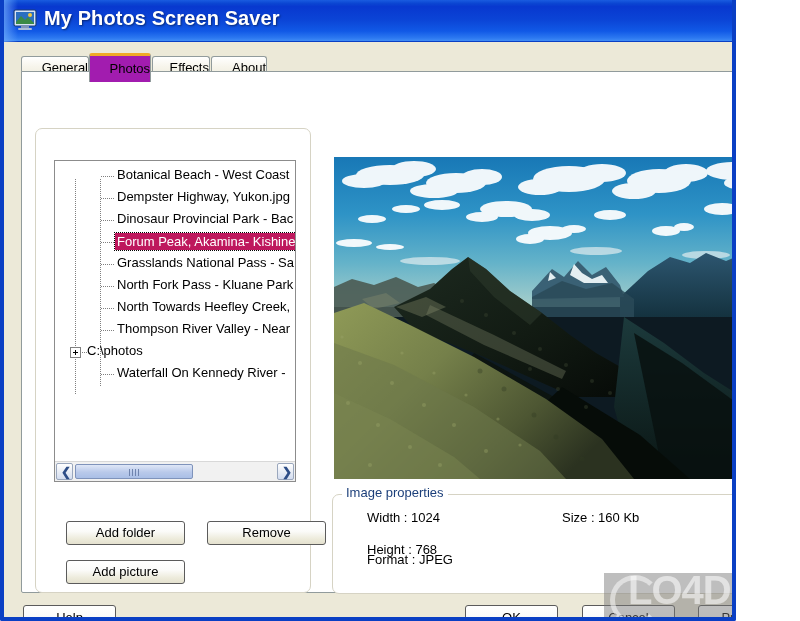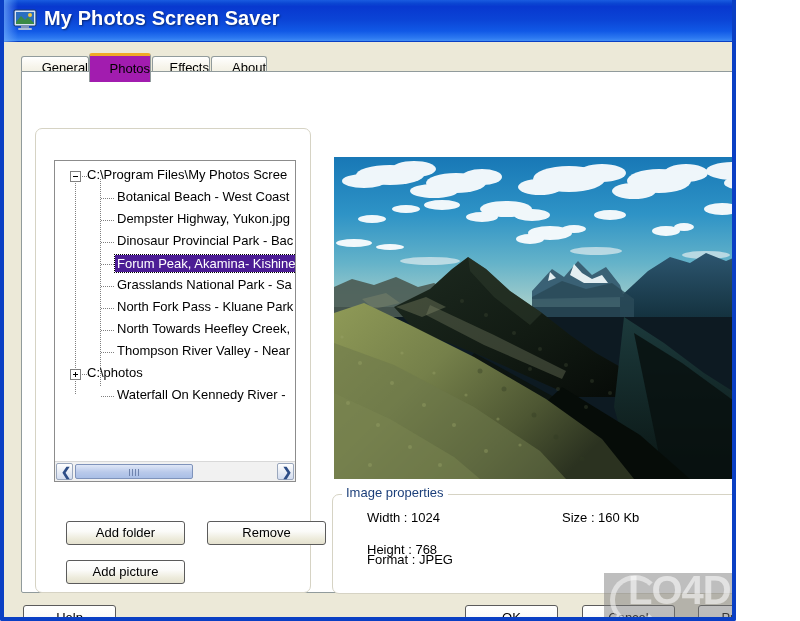--- a/index.html
+++ b/index.html
@@ -171,21 +171,21 @@
     position: absolute;
     top: 2px;
     white-space: nowrap;
     font-family: "Liberation Sans", sans-serif;
   }
   .tree-row.root .tlabel { left: 32px; }
   .tree-row.child .tlabel { left: 62px; }
   .tree-row.child.selected .tlabel {
     left: 60px;
     padding: 1px 3px 1px 2px;
-    background: #4c1d95;
+    background: #be185d;
     color: #ffffff;
     outline: 1px dotted #000000;
     outline-offset: 0px;
   }
   
   .expander {
     position: absolute;
     left: 15px; top: 6px;
     width: 11px; height: 11px;
     box-sizing: border-box;
@@ -420,27 +420,20 @@
     <div id="tabpage">
 
       <div id="left-panel"></div>
 
       <div id="treeview">
         <div id="tree-items">
 
           <div class="vline indent" style="top:14px; height:208px;"></div>
           <div class="vline" style="top:14px; height:216px;"></div>
 
-          <div class="tree-row root">
-            <div class="expander">
-                <div class="h"></div>
-              </div>
-            <div class="hline"></div>
-            <div class="tlabel">C:\Program Files\My Photos Scree</div>
-          </div>
 
           <div class="tree-row child">
             <div class="hline"></div>
             <div class="tlabel">Botanical Beach - West Coast</div>
           </div>
 
           <div class="tree-row child">
             <div class="hline"></div>
             <div class="tlabel">Dempster Highway, Yukon.jpg</div>
           </div>
@@ -450,21 +443,21 @@
             <div class="tlabel">Dinosaur Provincial Park - Bac</div>
           </div>
 
           <div class="tree-row child selected">
             <div class="hline"></div>
             <div class="tlabel">Forum Peak, Akamina- Kishine</div>
           </div>
 
           <div class="tree-row child">
             <div class="hline"></div>
-            <div class="tlabel">Grasslands National Park - Sa</div>
+            <div class="tlabel">Grasslands National Pass - Sa</div>
           </div>
 
           <div class="tree-row child">
             <div class="hline"></div>
             <div class="tlabel">North Fork Pass - Kluane Park</div>
           </div>
 
           <div class="tree-row child">
             <div class="hline"></div>
             <div class="tlabel">North Towards Heefley Creek,</div>

